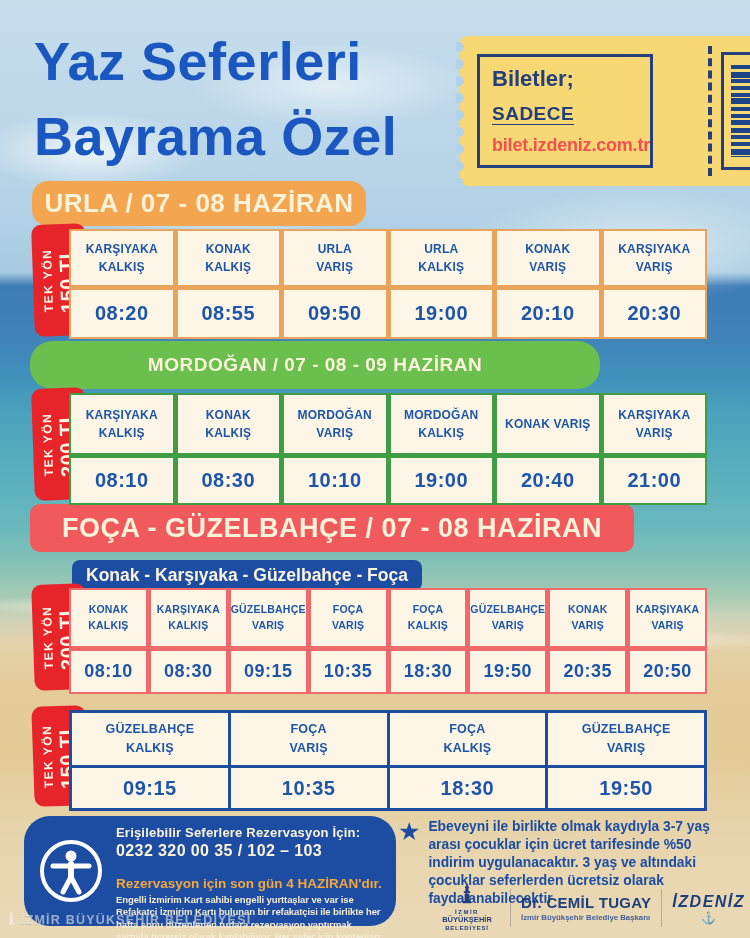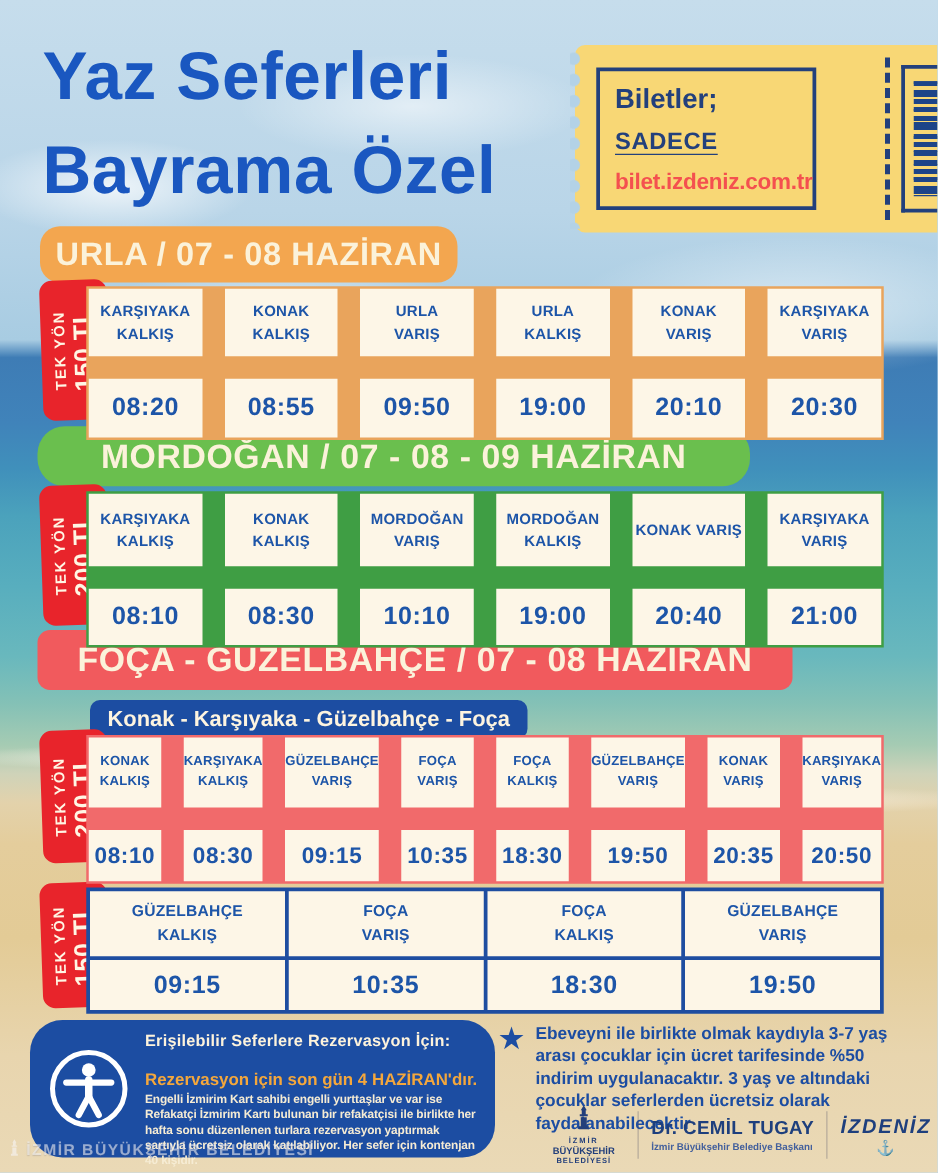--- a/index.html
+++ b/index.html
@@ -39,37 +39,37 @@
   .tk-perf{position:absolute;left:248px;top:10px;bottom:10px;width:0;border-left:4px dashed #23407c;}
   .tk-stub{position:absolute;left:261px;top:16px;width:29px;height:118px;border:3px solid #23407c;border-right:none;
     box-sizing:border-box;padding:10px 0 10px 7px;}
   .tk-barcode{height:100%;
     background:
       repeating-linear-gradient(180deg,#1d4488 0 4px,rgba(0,0,0,0) 4px 7px),
       repeating-linear-gradient(180deg,#1d4488 0 2px,rgba(0,0,0,0) 2px 11px);}
   
   .badge{position:absolute;display:flex;align-items:center;justify-content:center;color:#fbf2da;font-weight:bold;letter-spacing:.5px;box-sizing:border-box;}
   .badge-urla{left:32px;top:181px;width:334px;height:45px;background:#f3a64f;border-radius:16px;font-size:26px;}
-  .badge-mordogan{left:30px;top:341px;width:570px;height:48px;background:#6abf4e;border-radius:22px;font-size:27px;}
+  .badge-mordogan{left:30px;top:341px;width:570px;height:48px;background:#6abf4e;border-radius:22px;font-size:19px;}
   .badge-foca{left:30px;top:504px;width:604px;height:48px;background:#f15a5d;border-radius:10px;font-size:27px;}
   .pill{position:absolute;background:#1c4da2;color:#fdf4e0;font-weight:bold;display:flex;align-items:center;border-radius:8px;padding:0 14px;}
   .pill-foca{left:72px;top:560px;height:31px;font-size:17.5px;}
   .pill-gf{left:72px;top:681px;height:28px;font-size:16.5px;}
   
   .tab{position:absolute;left:33px;width:54px;background:#e8242b;border-radius:10px;transform:rotate(-2deg);z-index:1;}
   .tab-urla{top:224px;height:112px;}
   .tab-mordogan{top:388px;height:112px;}
   .tab-foca{top:584px;height:106px;}
   .tab-gf{top:706px;height:100px;}
   .tab-in{position:absolute;left:50%;top:50%;transform:translate(-50%,-50%) rotate(-90deg);
     display:flex;flex-direction:column;align-items:center;gap:1px;color:#fff6e4;white-space:nowrap;}
   .tab-type{font-size:12px;font-weight:bold;letter-spacing:1.5px;}
   .tab-fare{font-size:20px;font-weight:bold;letter-spacing:.5px;}
   
-  .sched{position:absolute;left:69px;width:638px;display:grid;gap:18px;padding:2px;z-index:2;box-sizing:border-box;}
+  .sched{position:absolute;left:69px;width:638px;display:grid;gap:5px;padding:2px;z-index:2;box-sizing:border-box;}
   .s6{grid-template-columns:repeat(6,1fr);}
   .s8{grid-template-columns:repeat(8,1fr);}
   .s4{grid-template-columns:repeat(4,1fr);}
   .sched-urla{top:229px;grid-template-rows:54px 47px;background:#e9a45c;}
   .sched-mordogan{top:393px;grid-template-rows:58px 45px;background:#3f9e44;}
   .sched-foca{top:588px;grid-template-rows:56px 41px;background:#f16a6b;}
   .sched-gf{top:710px;grid-template-rows:52px 40px;background:#1e4da0;padding:3px;gap:3px;}
   .cell{background:#fdf6e7;display:flex;align-items:center;justify-content:center;text-align:center;}
   .hc{font-weight:bold;color:#1d55a8;white-space:pre-line;font-size:12px;line-height:1.5;letter-spacing:.2px;}
   .s8 .hc{font-size:10.5px;}
@@ -244,20 +244,21 @@
       <svg viewBox="0 0 64 64" width="64" height="64">
         <circle cx="32" cy="32" r="29" fill="none" stroke="#ffffff" stroke-width="4"></circle>
         <circle cx="32" cy="17" r="5.5" fill="#ffffff"></circle>
         <line x1="14" y1="27" x2="50" y2="27" stroke="#ffffff" stroke-width="5" stroke-linecap="round"></line>
         <line x1="32" y1="25" x2="32" y2="39" stroke="#ffffff" stroke-width="6" stroke-linecap="round"></line>
         <line x1="32" y1="38" x2="24" y2="53" stroke="#ffffff" stroke-width="5" stroke-linecap="round"></line>
         <line x1="32" y1="38" x2="40" y2="53" stroke="#ffffff" stroke-width="5" stroke-linecap="round"></line>
       </svg>
     </span>
     <div class="info-l1">Erişilebilir Seferlere Rezervasyon İçin:</div>
+    <div class="info-l2">0232 320 00 35 / 102 – 103</div>
     <div class="info-l3">Rezervasyon için son gün 4 HAZİRAN'dır.</div>
     <div class="info-body">Engelli İzmirim Kart sahibi engelli yurttaşlar ve var ise Refakatçi İzmirim Kartı bulunan bir refakatçisi ile birlikte her hafta sonu düzenlenen turlara rezervasyon yaptırmak şartıyla ücretsiz olarak katılabiliyor. Her sefer için kontenjan 40 kişidir.</div>
   </div>
 
   <div class="note">
     <span class="note-star">★</span>
     <div class="note-text">Ebeveyni ile birlikte olmak kaydıyla 3-7 yaş arası çocuklar için ücret tarifesinde %50 indirim uygulanacaktır. 3 yaş ve altındaki çocuklar seferlerden ücretsiz olarak faydalanabilecektir</div>
   </div>
 
   <div class="footer">

